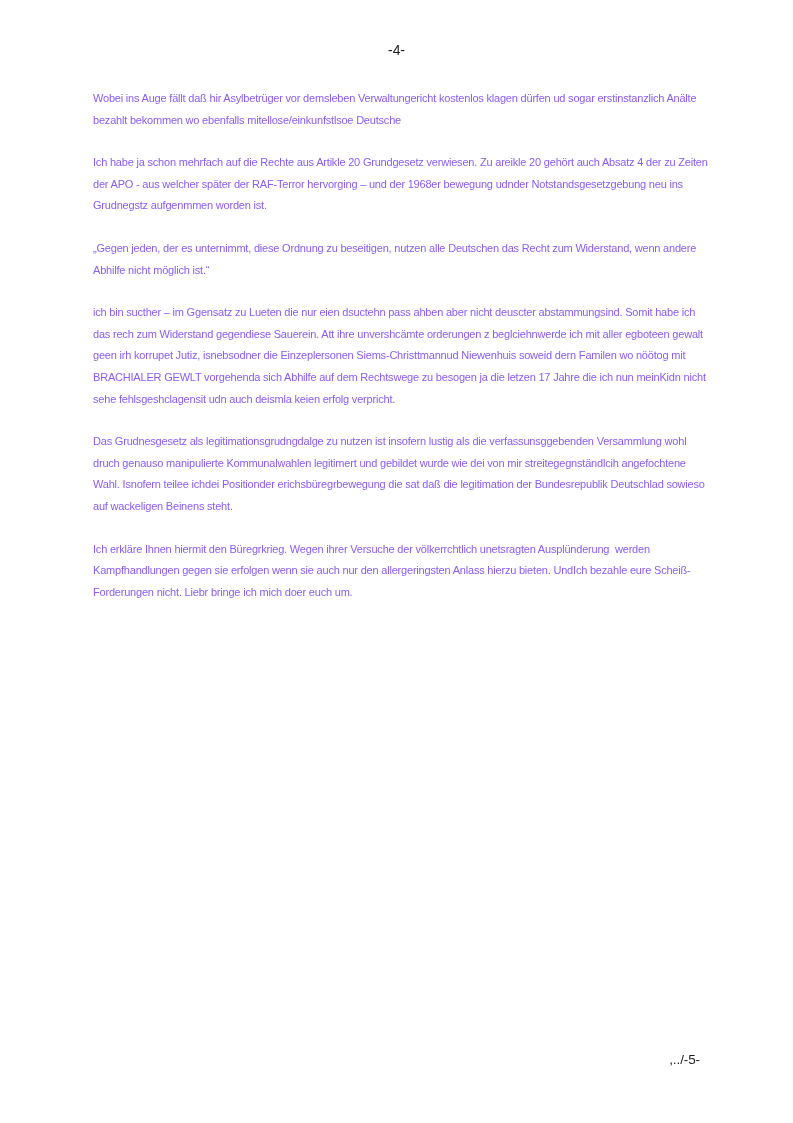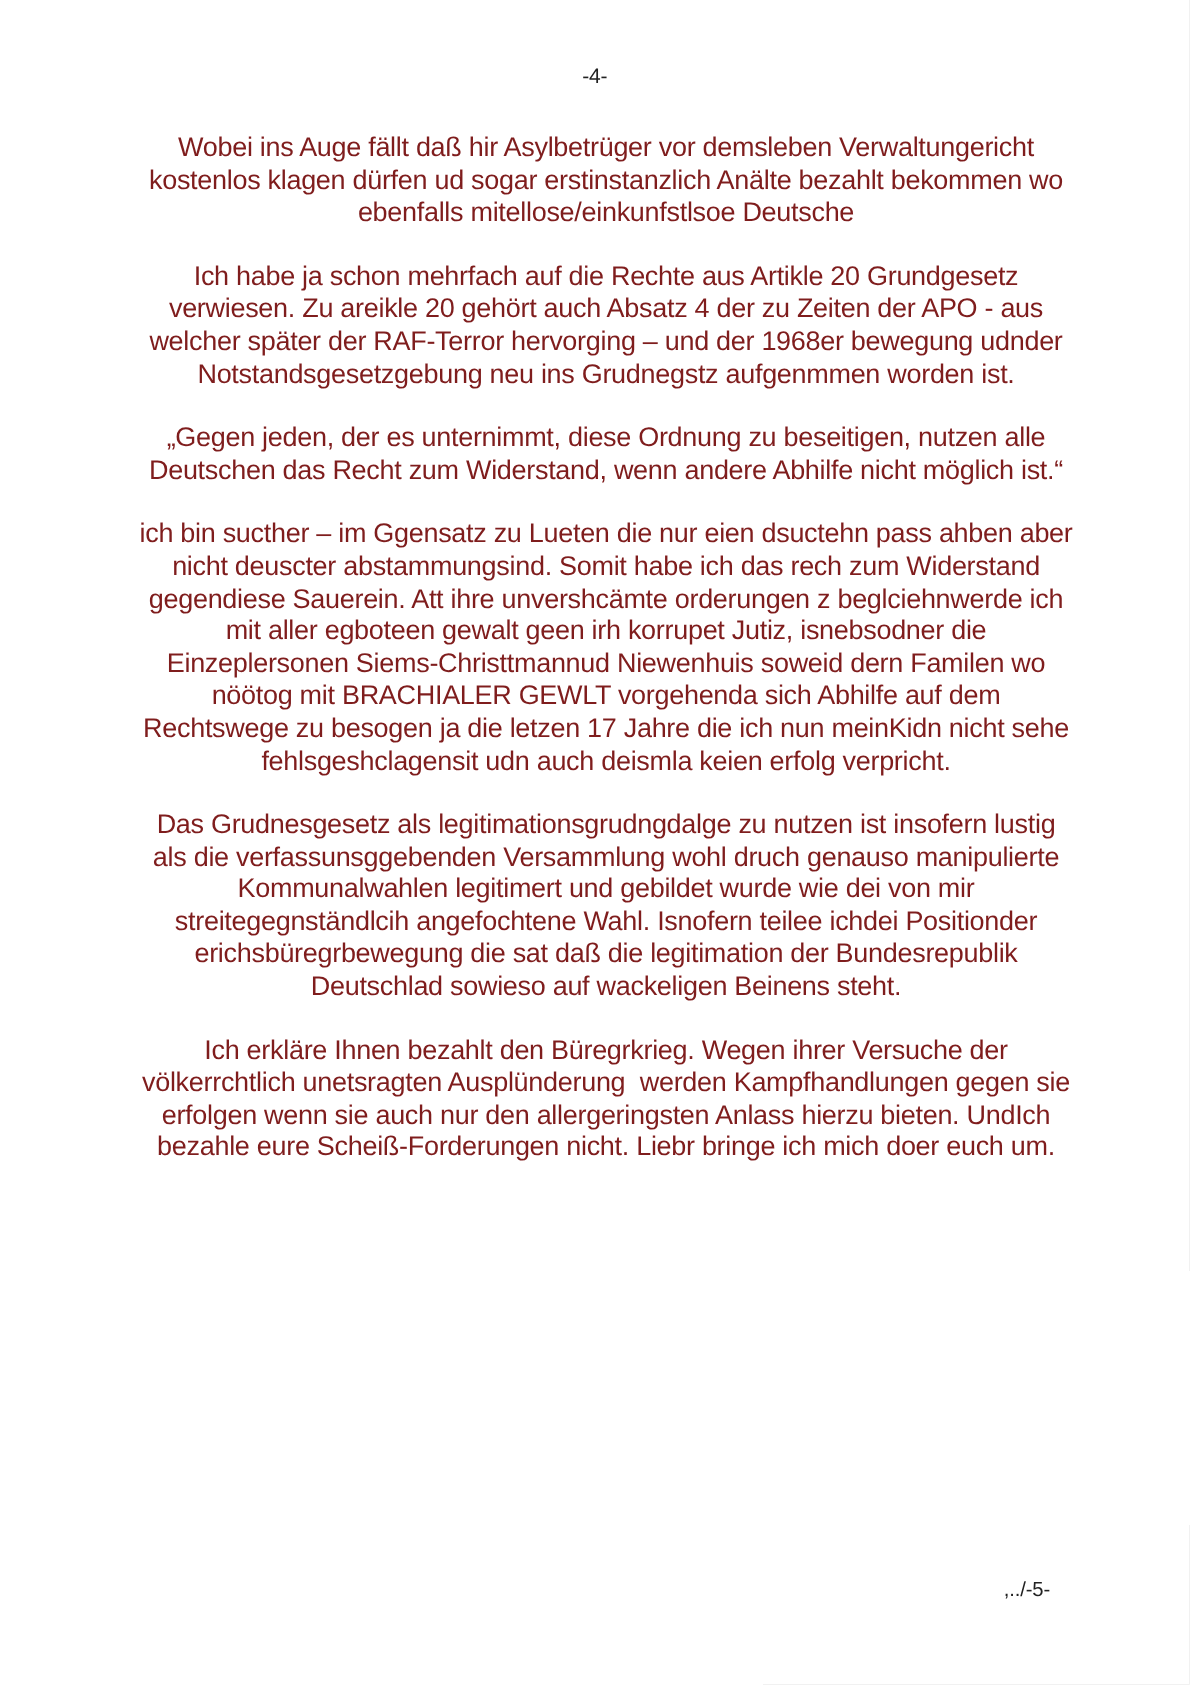--- a/index.html
+++ b/index.html
@@ -29,26 +29,26 @@
     color: #222222;
   }
   .content {
     position: absolute;
     top: 88px;
     left: 93px;
     width: 622px;
   }
   .para {
     margin: 0 0 21px 0;
-    font-size: 18px;
+    font-size: 11px;
     line-height: 21.6px;
     letter-spacing: -0.2px;
     white-space: pre-wrap;
-    text-align: center;
-    color: #7f1d1d;
+    text-align: left;
+    color: #8b5cf6;
   }
   .footer {
     position: absolute;
     top: 1052px;
     right: 93px;
     font-size: 13.5px;
     letter-spacing: -0.1px;
     color: #222222;
   }
 </style>
@@ -58,18 +58,18 @@
 <div class="page">
 
   <div class="page-number">-4-</div>
 
   <div class="content">
     <p class="para">Wobei ins Auge fällt daß hir Asylbetrüger vor demsleben Verwaltungericht kostenlos klagen dürfen ud sogar erstinstanzlich Anälte bezahlt bekommen wo ebenfalls mitellose/einkunfstlsoe Deutsche</p>
     <p class="para">Ich habe ja schon mehrfach auf die Rechte aus Artikle 20 Grundgesetz verwiesen. Zu areikle 20 gehört auch Absatz 4 der zu Zeiten der APO - aus welcher später der RAF-Terror hervorging – und der 1968er bewegung udnder Notstandsgesetzgebung neu ins Grudnegstz aufgenmmen worden ist.</p>
     <p class="para">„Gegen jeden, der es unternimmt, diese Ordnung zu beseitigen, nutzen alle Deutschen das Recht zum Widerstand, wenn andere Abhilfe nicht möglich ist.“</p>
     <p class="para">ich bin sucther – im Ggensatz zu Lueten die nur eien dsuctehn pass ahben aber nicht deuscter abstammungsind. Somit habe ich das rech zum Widerstand gegendiese Sauerein. Att ihre unvershcämte orderungen z beglciehnwerde ich mit aller egboteen gewalt geen irh korrupet Jutiz, isnebsodner die Einzeplersonen Siems-Christtmannud Niewenhuis soweid dern Familen wo nöötog mit BRACHIALER GEWLT vorgehenda sich Abhilfe auf dem Rechtswege zu besogen ja die letzen 17 Jahre die ich nun meinKidn nicht sehe fehlsgeshclagensit udn auch deismla keien erfolg verpricht.</p>
     <p class="para">Das Grudnesgesetz als legitimationsgrudngdalge zu nutzen ist insofern lustig als die verfassunsggebenden Versammlung wohl druch genauso manipulierte Kommunalwahlen legitimert und gebildet wurde wie dei von mir streitegegnständlcih angefochtene Wahl. Isnofern teilee ichdei Positionder erichsbüregrbewegung die sat daß die legitimation der Bundesrepublik Deutschlad sowieso auf wackeligen Beinens steht.</p>
-    <p class="para">Ich erkläre Ihnen bezahlt den Büregrkrieg. Wegen ihrer Versuche der völkerrchtlich unetsragten Ausplünderung  werden Kampfhandlungen gegen sie erfolgen wenn sie auch nur den allergeringsten Anlass hierzu bieten. UndIch bezahle eure Scheiß-Forderungen nicht. Liebr bringe ich mich doer euch um.</p>
+    <p class="para">Ich erkläre Ihnen hiermit den Büregrkrieg. Wegen ihrer Versuche der völkerrchtlich unetsragten Ausplünderung  werden Kampfhandlungen gegen sie erfolgen wenn sie auch nur den allergeringsten Anlass hierzu bieten. UndIch bezahle eure Scheiß-Forderungen nicht. Liebr bringe ich mich doer euch um.</p>
   </div>
 
   <div class="footer">,../-5-</div>
 
 </div>
 
 </body></html>

